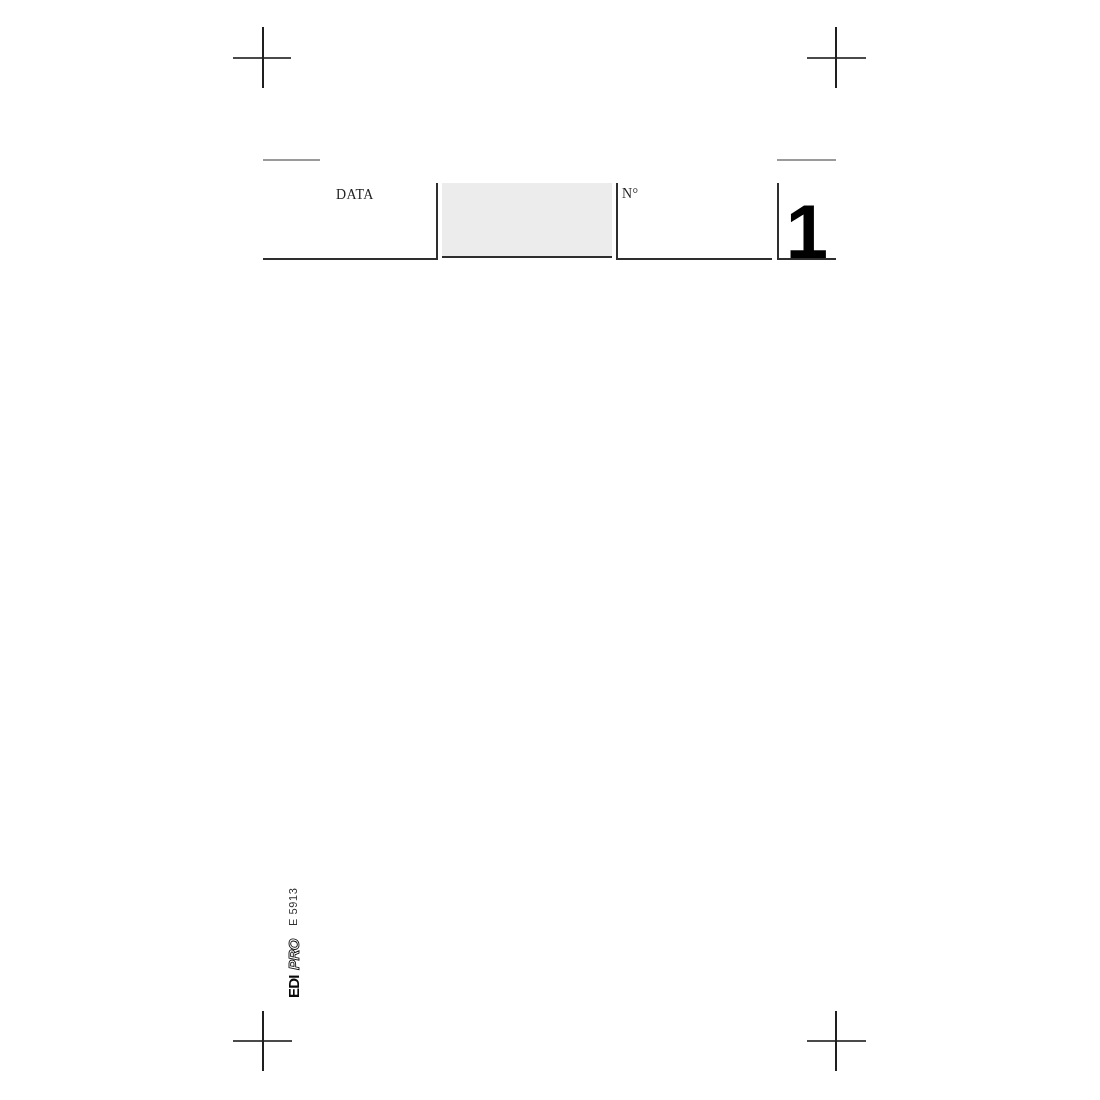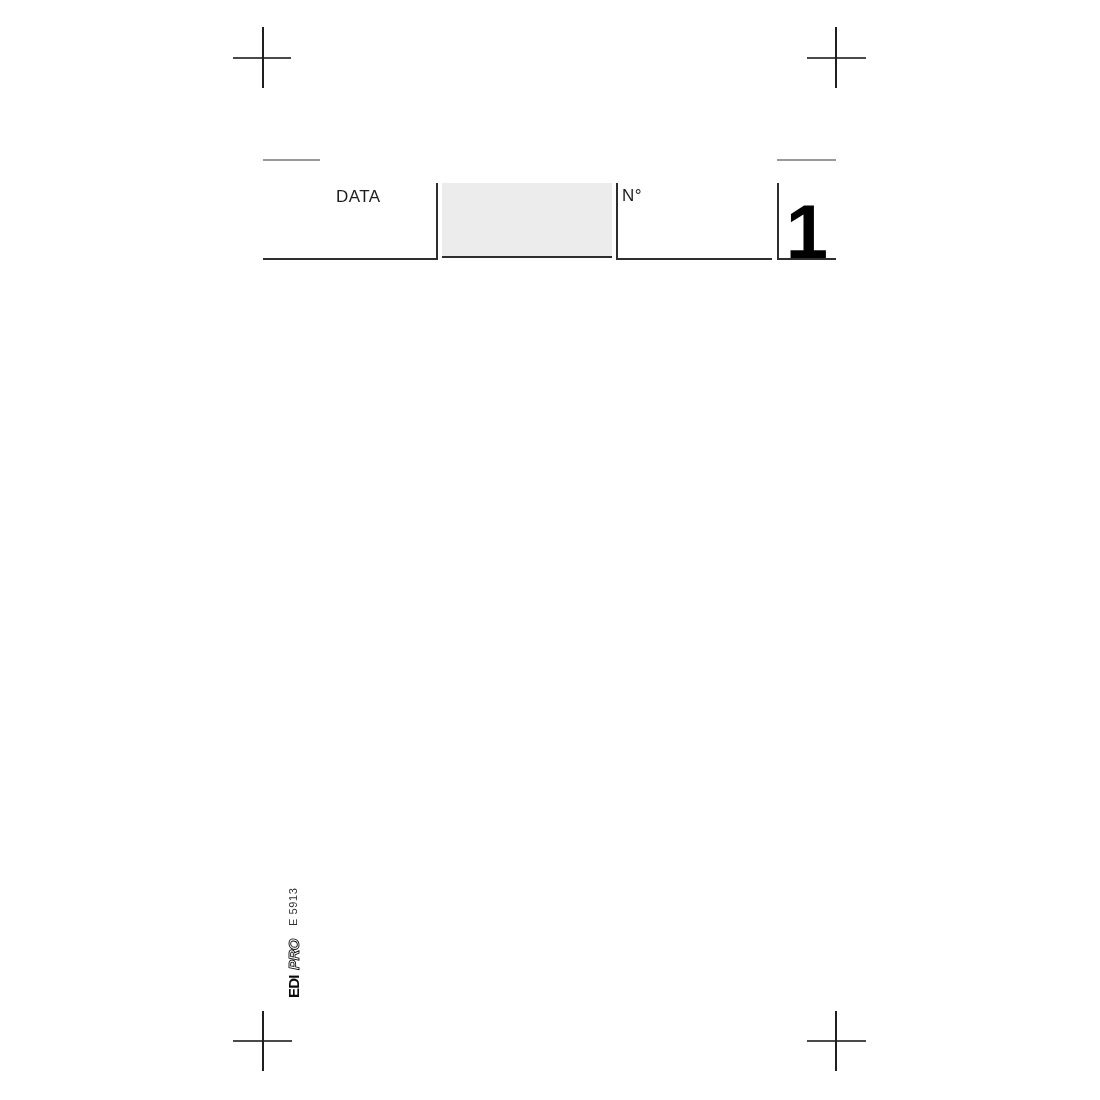--- a/index.html
+++ b/index.html
@@ -43,24 +43,25 @@
   .h-line{height:2px;background:var(--rule-dark);}
   .v-line{width:2px;background:var(--rule-dark);}
   .date-bottom{left:263px;top:258px;width:175px;}
   .date-right{left:436px;top:183px;height:77px;}
   .num-left{left:616px;top:183px;height:77px;}
   .num-bottom{left:616px;top:258px;width:156px;}
   .page-left{left:777px;top:183px;height:77px;}
   .page-bottom{left:777px;top:258px;width:59px;}
 
   .field-label{
-    font-size:17px;
+    font-size:14px;
     color:var(--label-text);
     letter-spacing:0.4px;
     white-space:nowrap;
+    font-family:Liberation Serif, serif;
   }
   .date-label{left:336px;top:187px;}
   .num-label{left:622px;top:186px;}
 
   .shaded-field{
     left:442px;top:183px;width:170px;height:75px;
     background:var(--shaded-field-fill);
     border-bottom:2.5px solid var(--rule-dark);
   }
 

